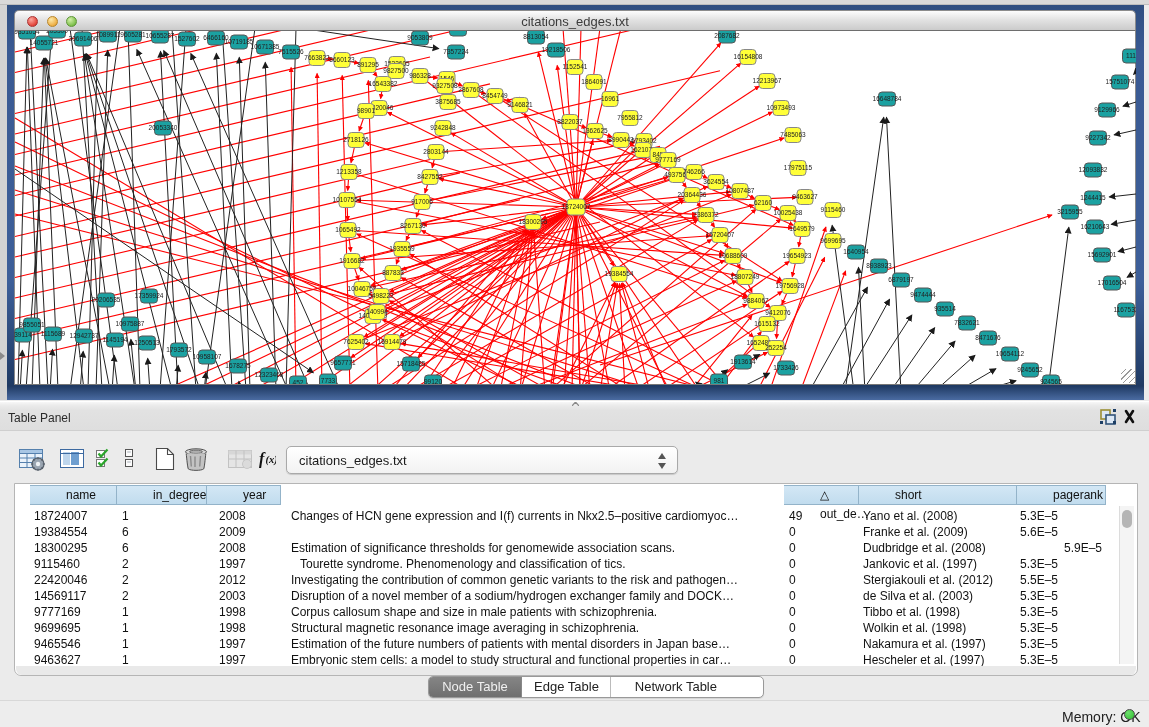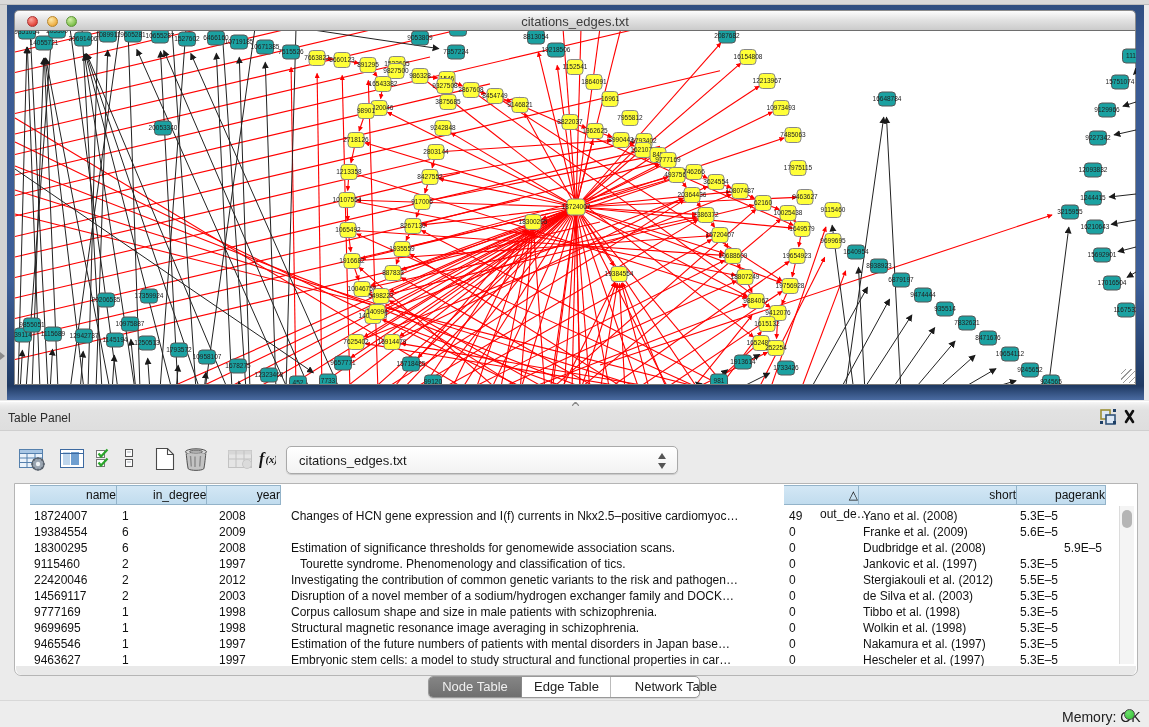--- a/index.html
+++ b/index.html
@@ -13,27 +13,27 @@
 #gwhite{position:absolute;left:14px;top:31px;width:1122px;height:354px;background:#fff;border-left:1px solid #8a8a8a;border-right:1px solid #8a8a8a;border-bottom:1px solid #777;}
 .resize{position:absolute;left:1121px;top:369px;width:14px;height:14px;background:repeating-linear-gradient(135deg,transparent 0 3px,#9a9a9a 3px 4px);}
 #tp{position:absolute;left:0;top:400px;width:1149px;height:327px;background:#ebebeb;}
 #tpbar{position:absolute;left:0;top:1px;width:1149px;height:30px;background:linear-gradient(180deg,#f7f7f7 0%,#ebebeb 12%,#e2e2e2 30%,#dedede 100%);border-top:1px solid #fff;border-bottom:1px solid #cfcfcf;}
 #tpbar .t{position:absolute;left:8px;top:9px;font-size:12px;color:#2a2a2a;}
 #tools{position:absolute;left:0;top:32px;width:1149px;height:52px;}
 #dd{position:absolute;left:286px;top:14px;width:392px;height:28px;background:linear-gradient(180deg,#ffffff,#f2f2f2);border:1px solid #a9a9a9;border-radius:5px;box-shadow:0 1px 1px rgba(0,0,0,.15);}
 #dd .t{position:absolute;left:12px;top:6px;font-size:13px;color:#1a1a1a;}
 #tbl{position:absolute;left:14px;top:83px;width:1124px;height:193px;background:#fff;border:1px solid #b5b5b5;border-radius:0 0 7px 7px;}
 #thead{position:absolute;left:14px;top:85px;width:1122px;height:20px;}
-.hcell{position:absolute;top:0;height:20px;background:linear-gradient(180deg,#d3e7f5,#c1dcee);border-right:1px solid #93b3c9;border-top:1px solid #93b3c9;border-bottom:1px solid #93b3c9;font-size:12px;color:#111;text-align:right;line-height:19px;padding-left:36px;}
+.hcell{position:absolute;top:0;height:20px;background:linear-gradient(180deg,#d3e7f5,#c1dcee);border-right:1px solid #93b3c9;border-top:1px solid #93b3c9;border-bottom:1px solid #93b3c9;font-size:12px;color:#111;text-align:left;line-height:19px;padding-left:36px;}
 .trow{position:absolute;left:14px;width:1100px;height:16px;font-size:12px;line-height:16px;color:#111;}
 .trow span{position:absolute;top:0;white-space:nowrap;}
 #vsb{position:absolute;left:1119px;top:106px;width:15px;height:158px;background:#f4f4f4;border-left:1px solid #dcdcdc;}
 #vsb .th{position:absolute;left:2px;top:4px;width:10px;height:18px;border-radius:5px;background:#b5b5b5;}
 #hsb{position:absolute;left:16px;top:266px;width:1120px;height:9px;background:#e9e9e9;border-radius:0 0 6px 6px;}
-#tabs{position:absolute;left:428px;top:276px;width:272px;height:22px;background:#fff;border:1px solid #999;border-radius:5px;box-shadow:0 1px 1px rgba(0,0,0,.1);font-size:13px;color:#222;}
+#tabs{position:absolute;left:428px;top:276px;width:336px;height:22px;background:#fff;border:1px solid #999;border-radius:5px;box-shadow:0 1px 1px rgba(0,0,0,.1);font-size:13px;color:#222;}
 #tabs .seg{position:absolute;top:0;height:20px;line-height:20px;text-align:center;}
 #status{position:absolute;left:0;top:300px;width:1149px;height:27px;background:#ededed;border-top:1px solid #d8d8d8;}
 #status .t{position:absolute;left:1062px;top:8px;font-size:14px;color:#222;}
 #status .dot{position:absolute;left:1124px;top:8px;width:11px;height:11px;border-radius:50%;background:radial-gradient(circle at 35% 30%,#6fe06f,#2fbf2f);border:1px solid #4a4a4a;}
 .divarrow{position:absolute;left:572px;top:402px;width:7px;height:4px;}
 </style></head><body>
 <div id="top">
  <div class="blue"></div>
  <div class="blue2"></div>
  <div class="graybar"></div>

